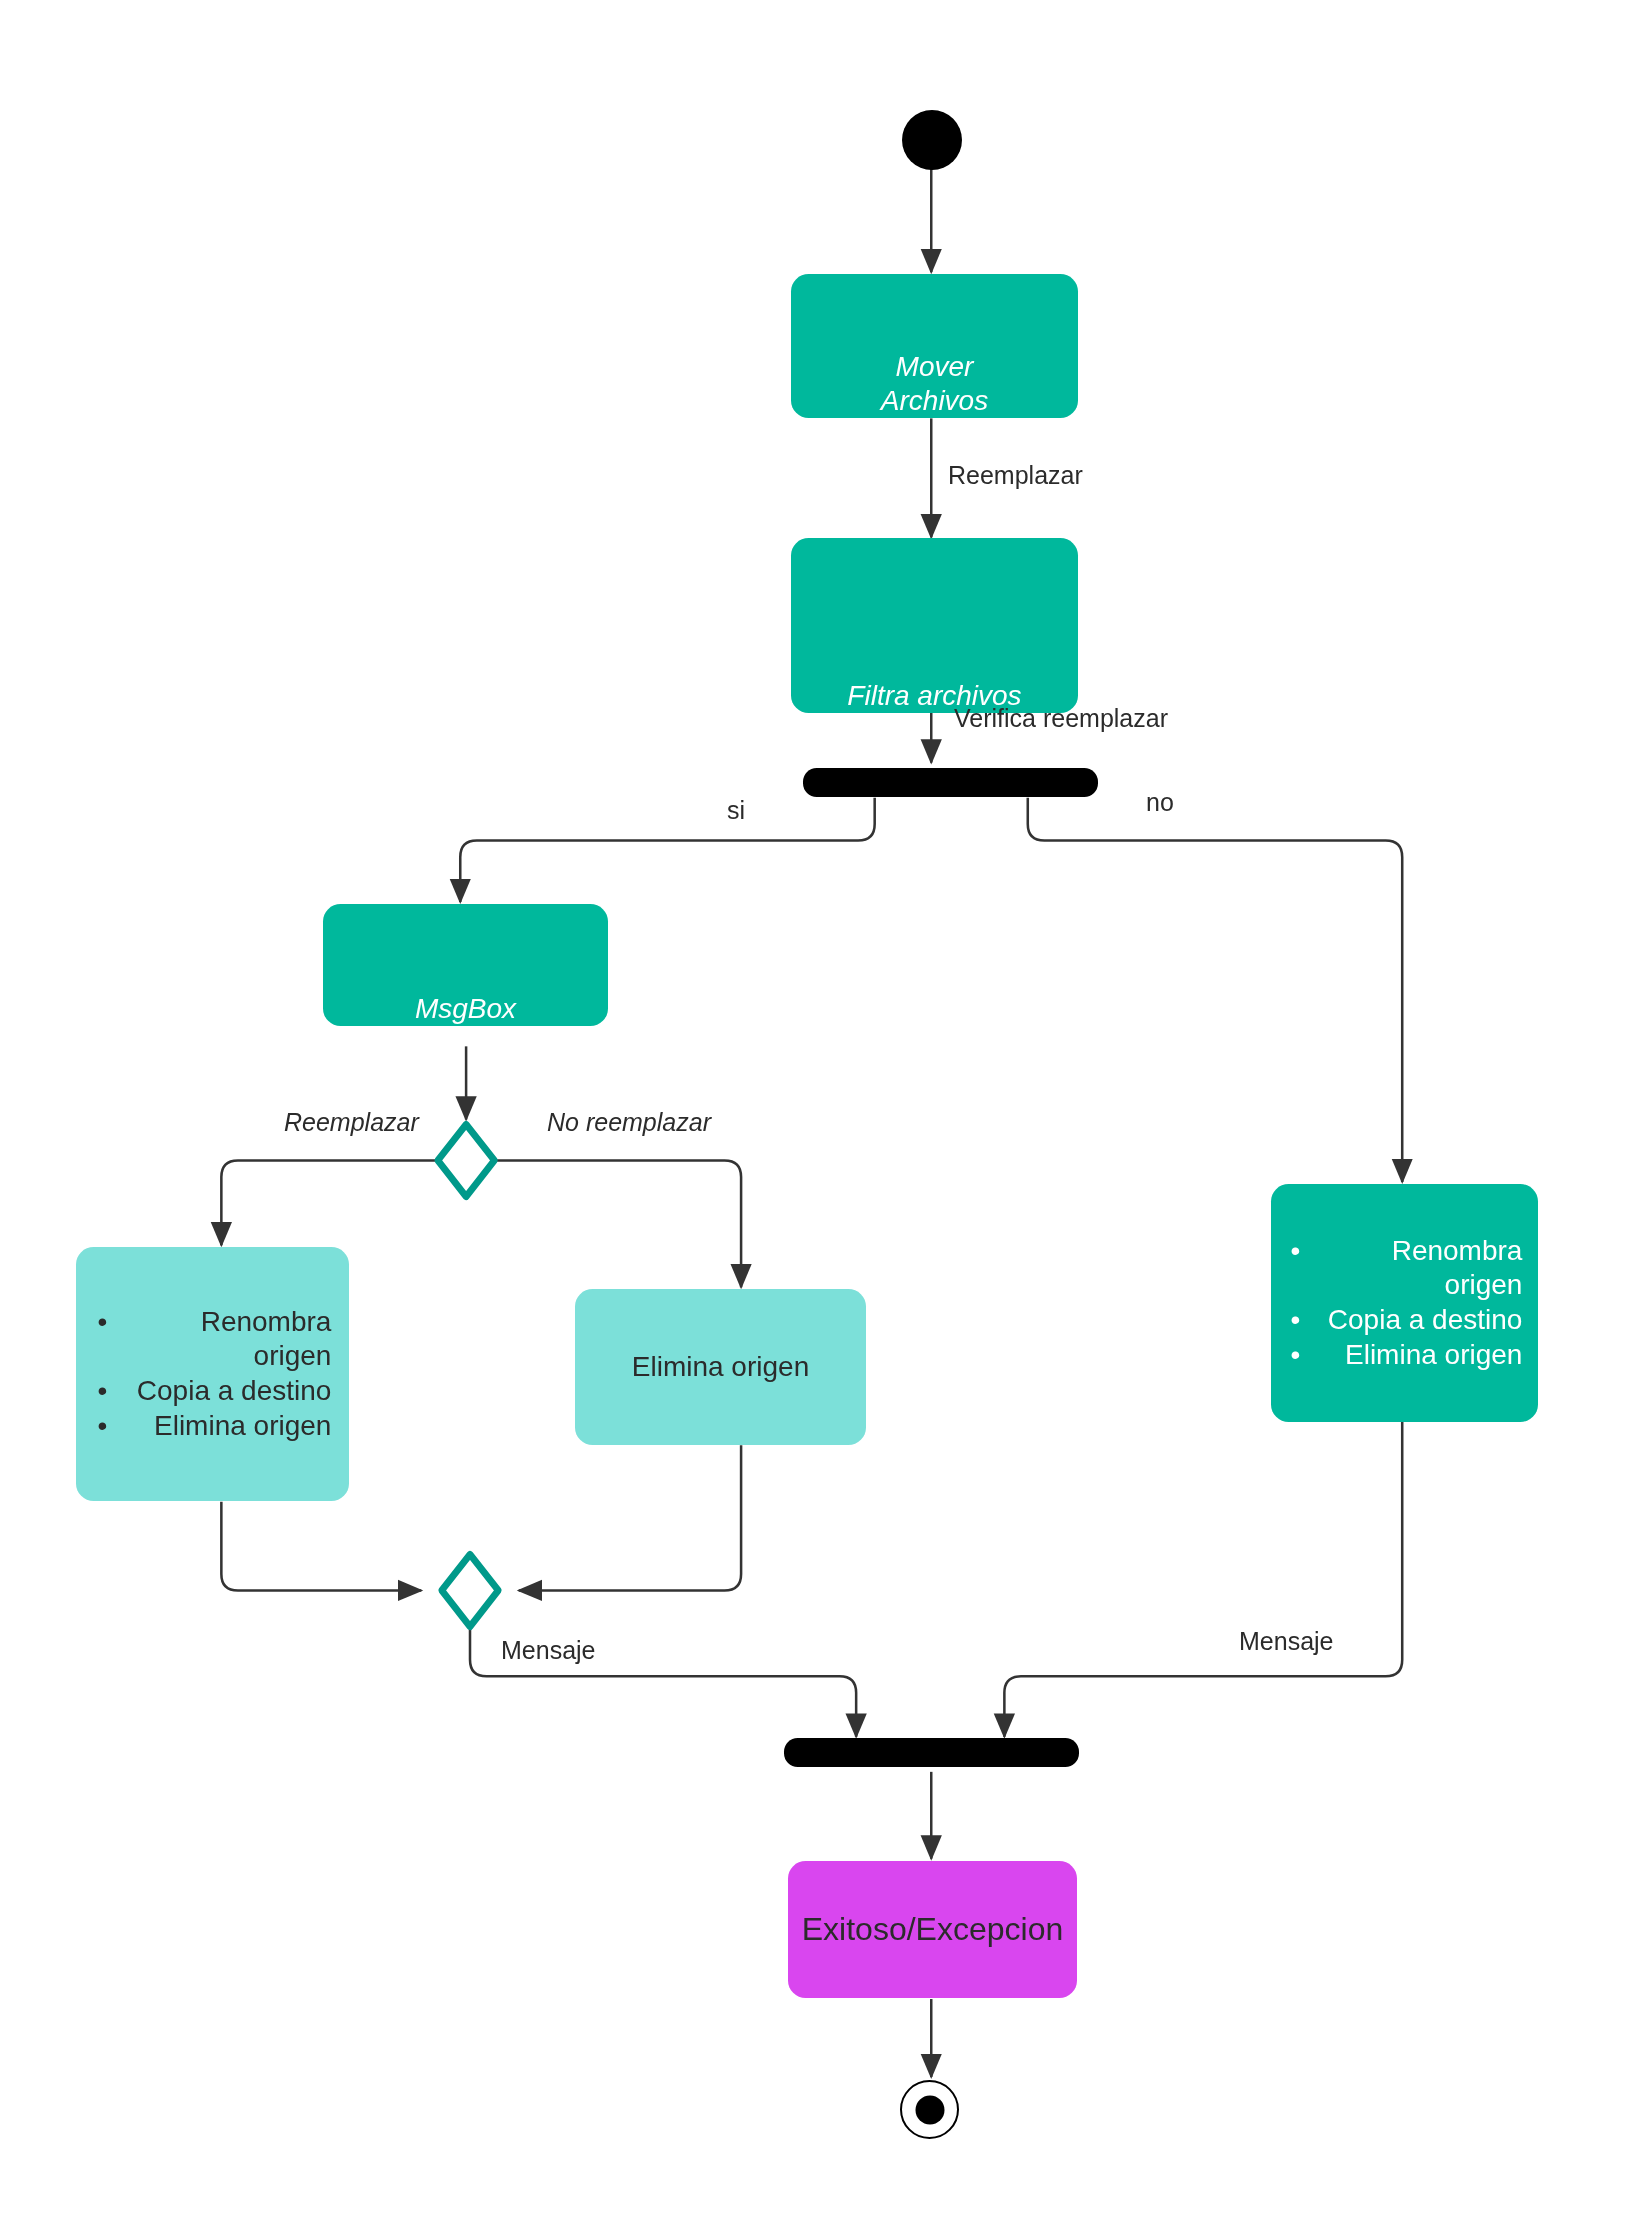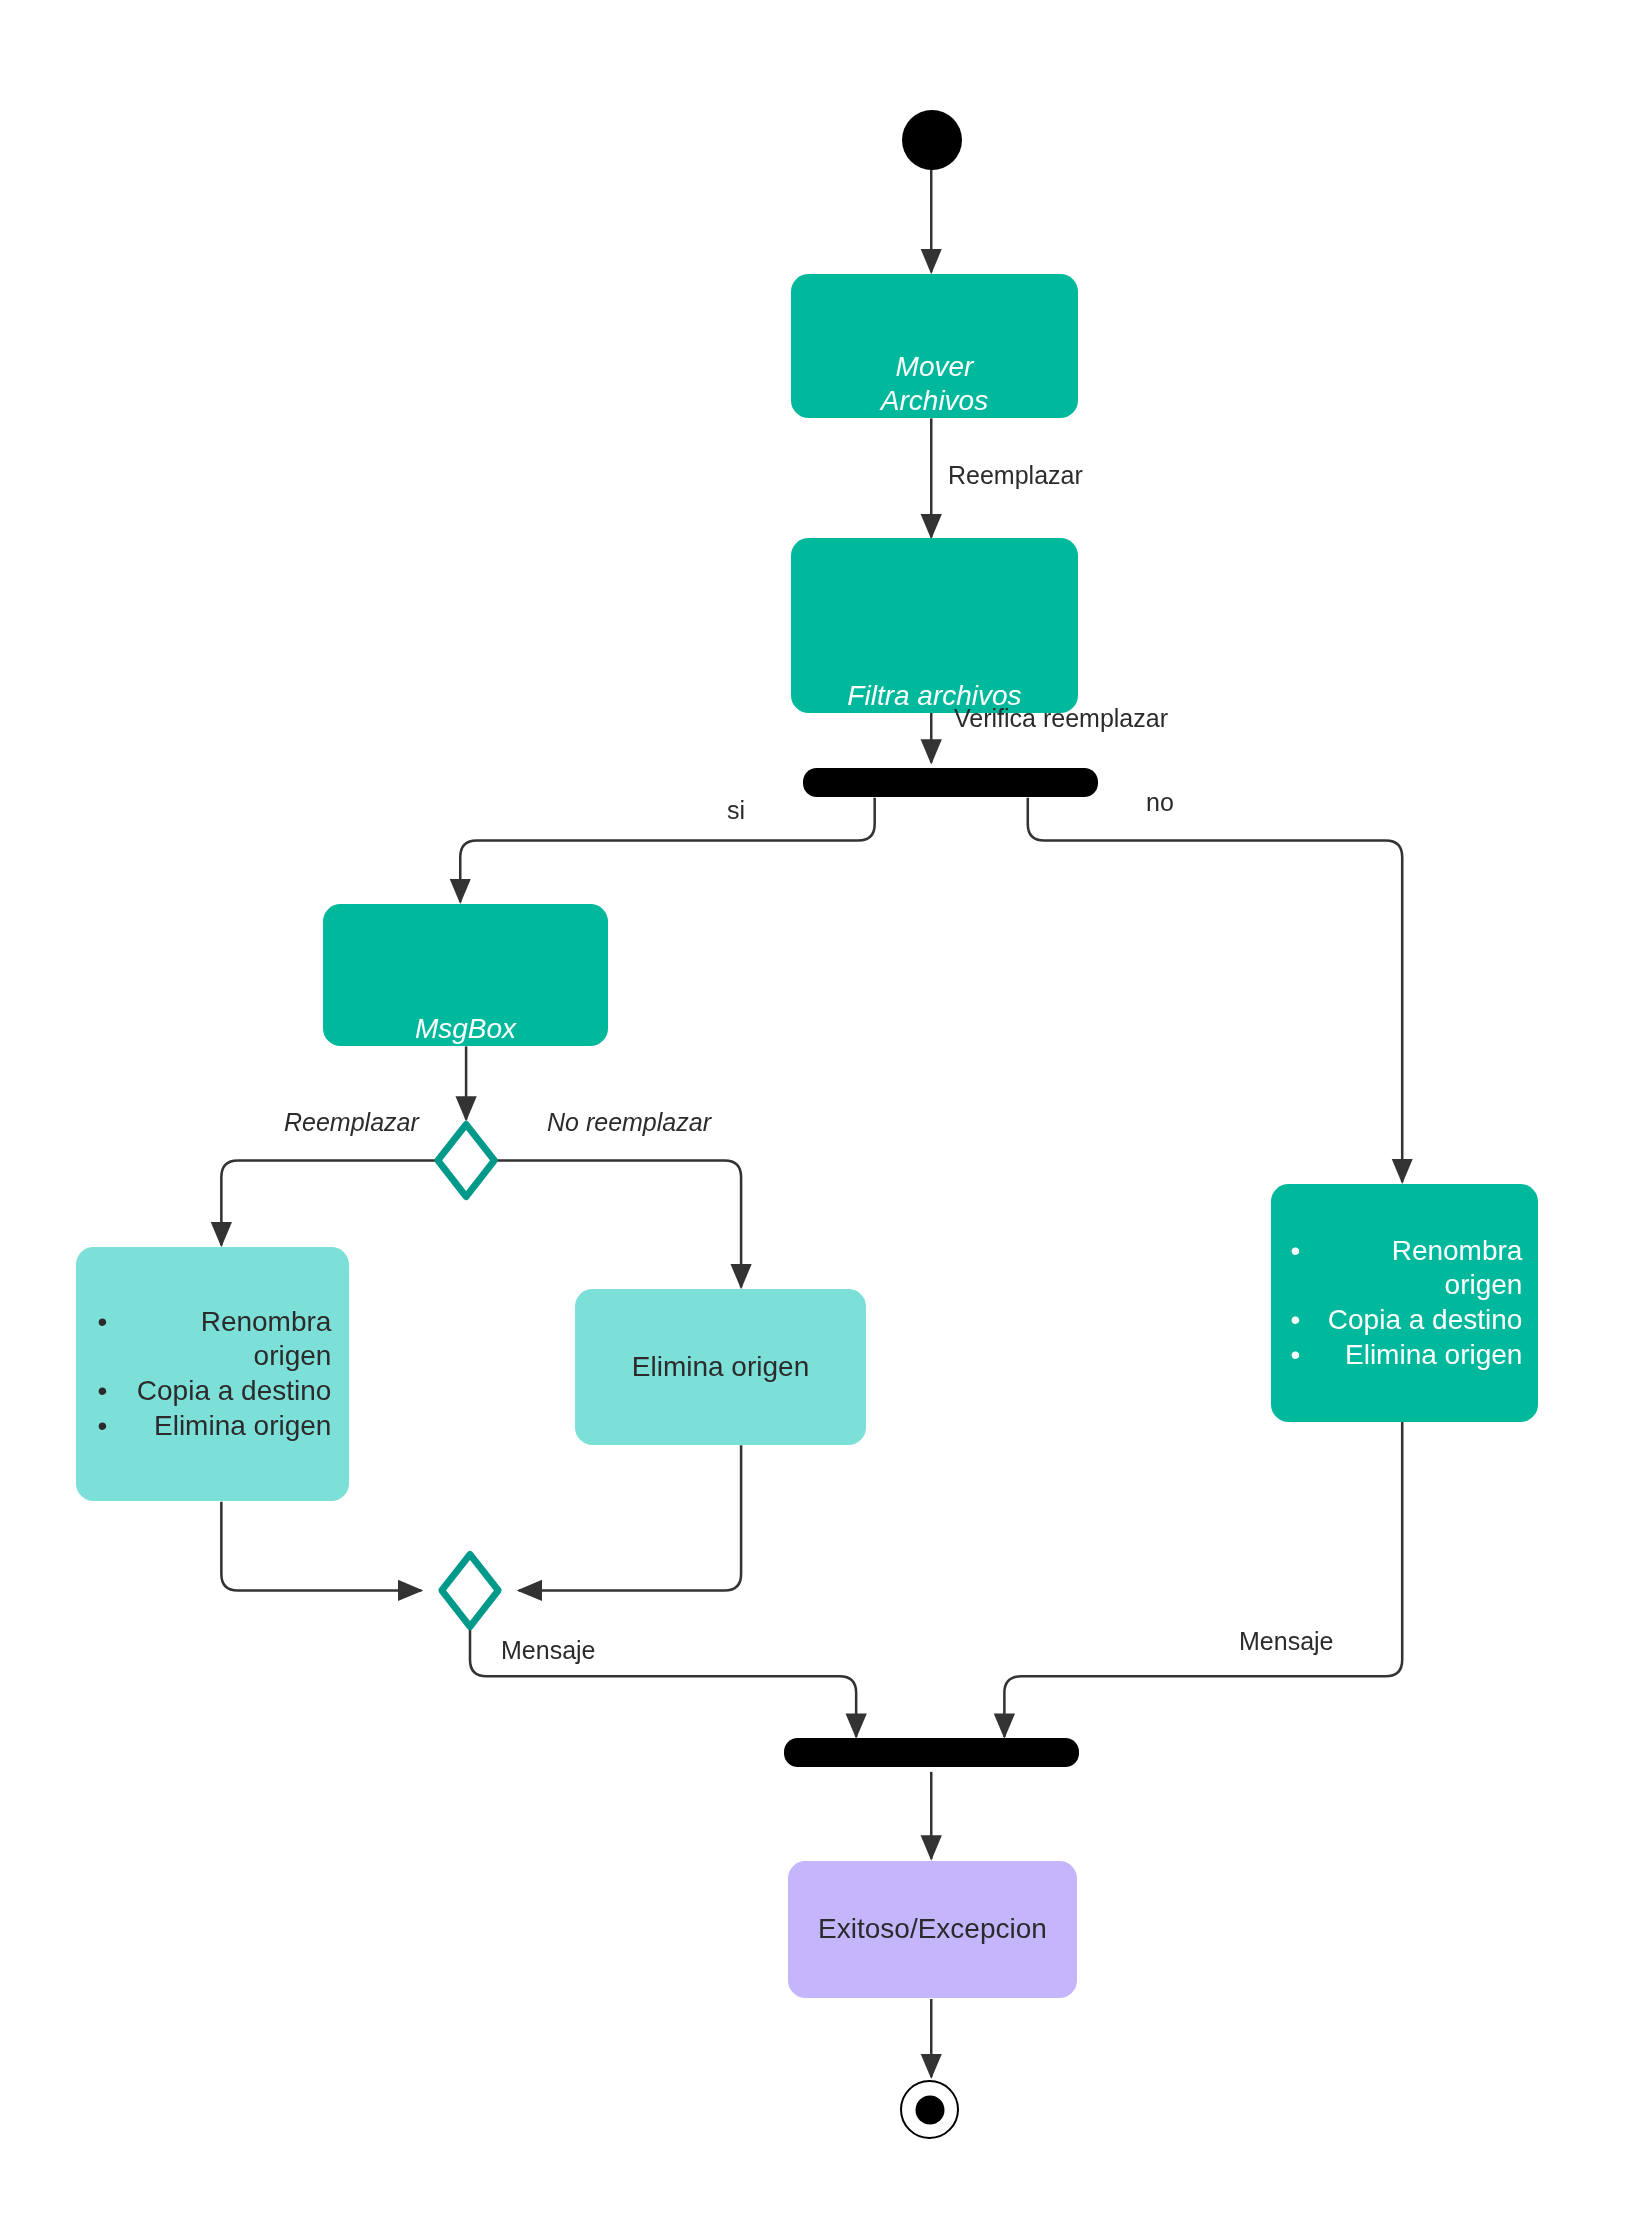--- a/index.html
+++ b/index.html
@@ -51,23 +51,23 @@
   .activity-list-dark {
     background: #00b89c;
     color: #ffffff;
   }
   .activity-mint {
     background: #7ce0d9;
     color: #2b2b2b;
     font-size: 28px;
   }
   .activity-pale {
-    background: #c4b5fd;
+    background: #d946ef;
     color: #2b2b2b;
-    font-size: 28px;
+    font-size: 32px;
   }
   ul.bullets {
     list-style: none;
     margin: 0;
     padding: 0;
     width: 100%;
     text-align: right;
     font-size: 28px;
     line-height: 1.24;
   }
@@ -176,21 +176,21 @@
     <span class="node-title">Mover
 Archivos</span>
   </div>
 
   <div class="node activity-primary" style="left:791px; top:538px; width:287px; height:175px;">
     <span class="node-title">Filtra archivos</span>
   </div>
 
   <div class="bar" style="left:803px; top:768px; width:295px; height:29px;"></div>
 
-  <div class="node activity-primary" style="left:323px; top:904px; width:285px; height:142px;">
+  <div class="node activity-primary" style="left:323px; top:904px; width:285px; height:122px;">
     <span class="node-title">MsgBox</span>
   </div>
 
   <div class="node activity-mint" style="left:76px; top:1247px; width:273px; height:254px; justify-content:flex-start; padding:21.5px 17.6px;">
     <ul class="bullets">
       <li>Renombra origen</li>
       <li>Copia a destino</li>
       <li>Elimina origen</li>
     </ul>
   </div>

